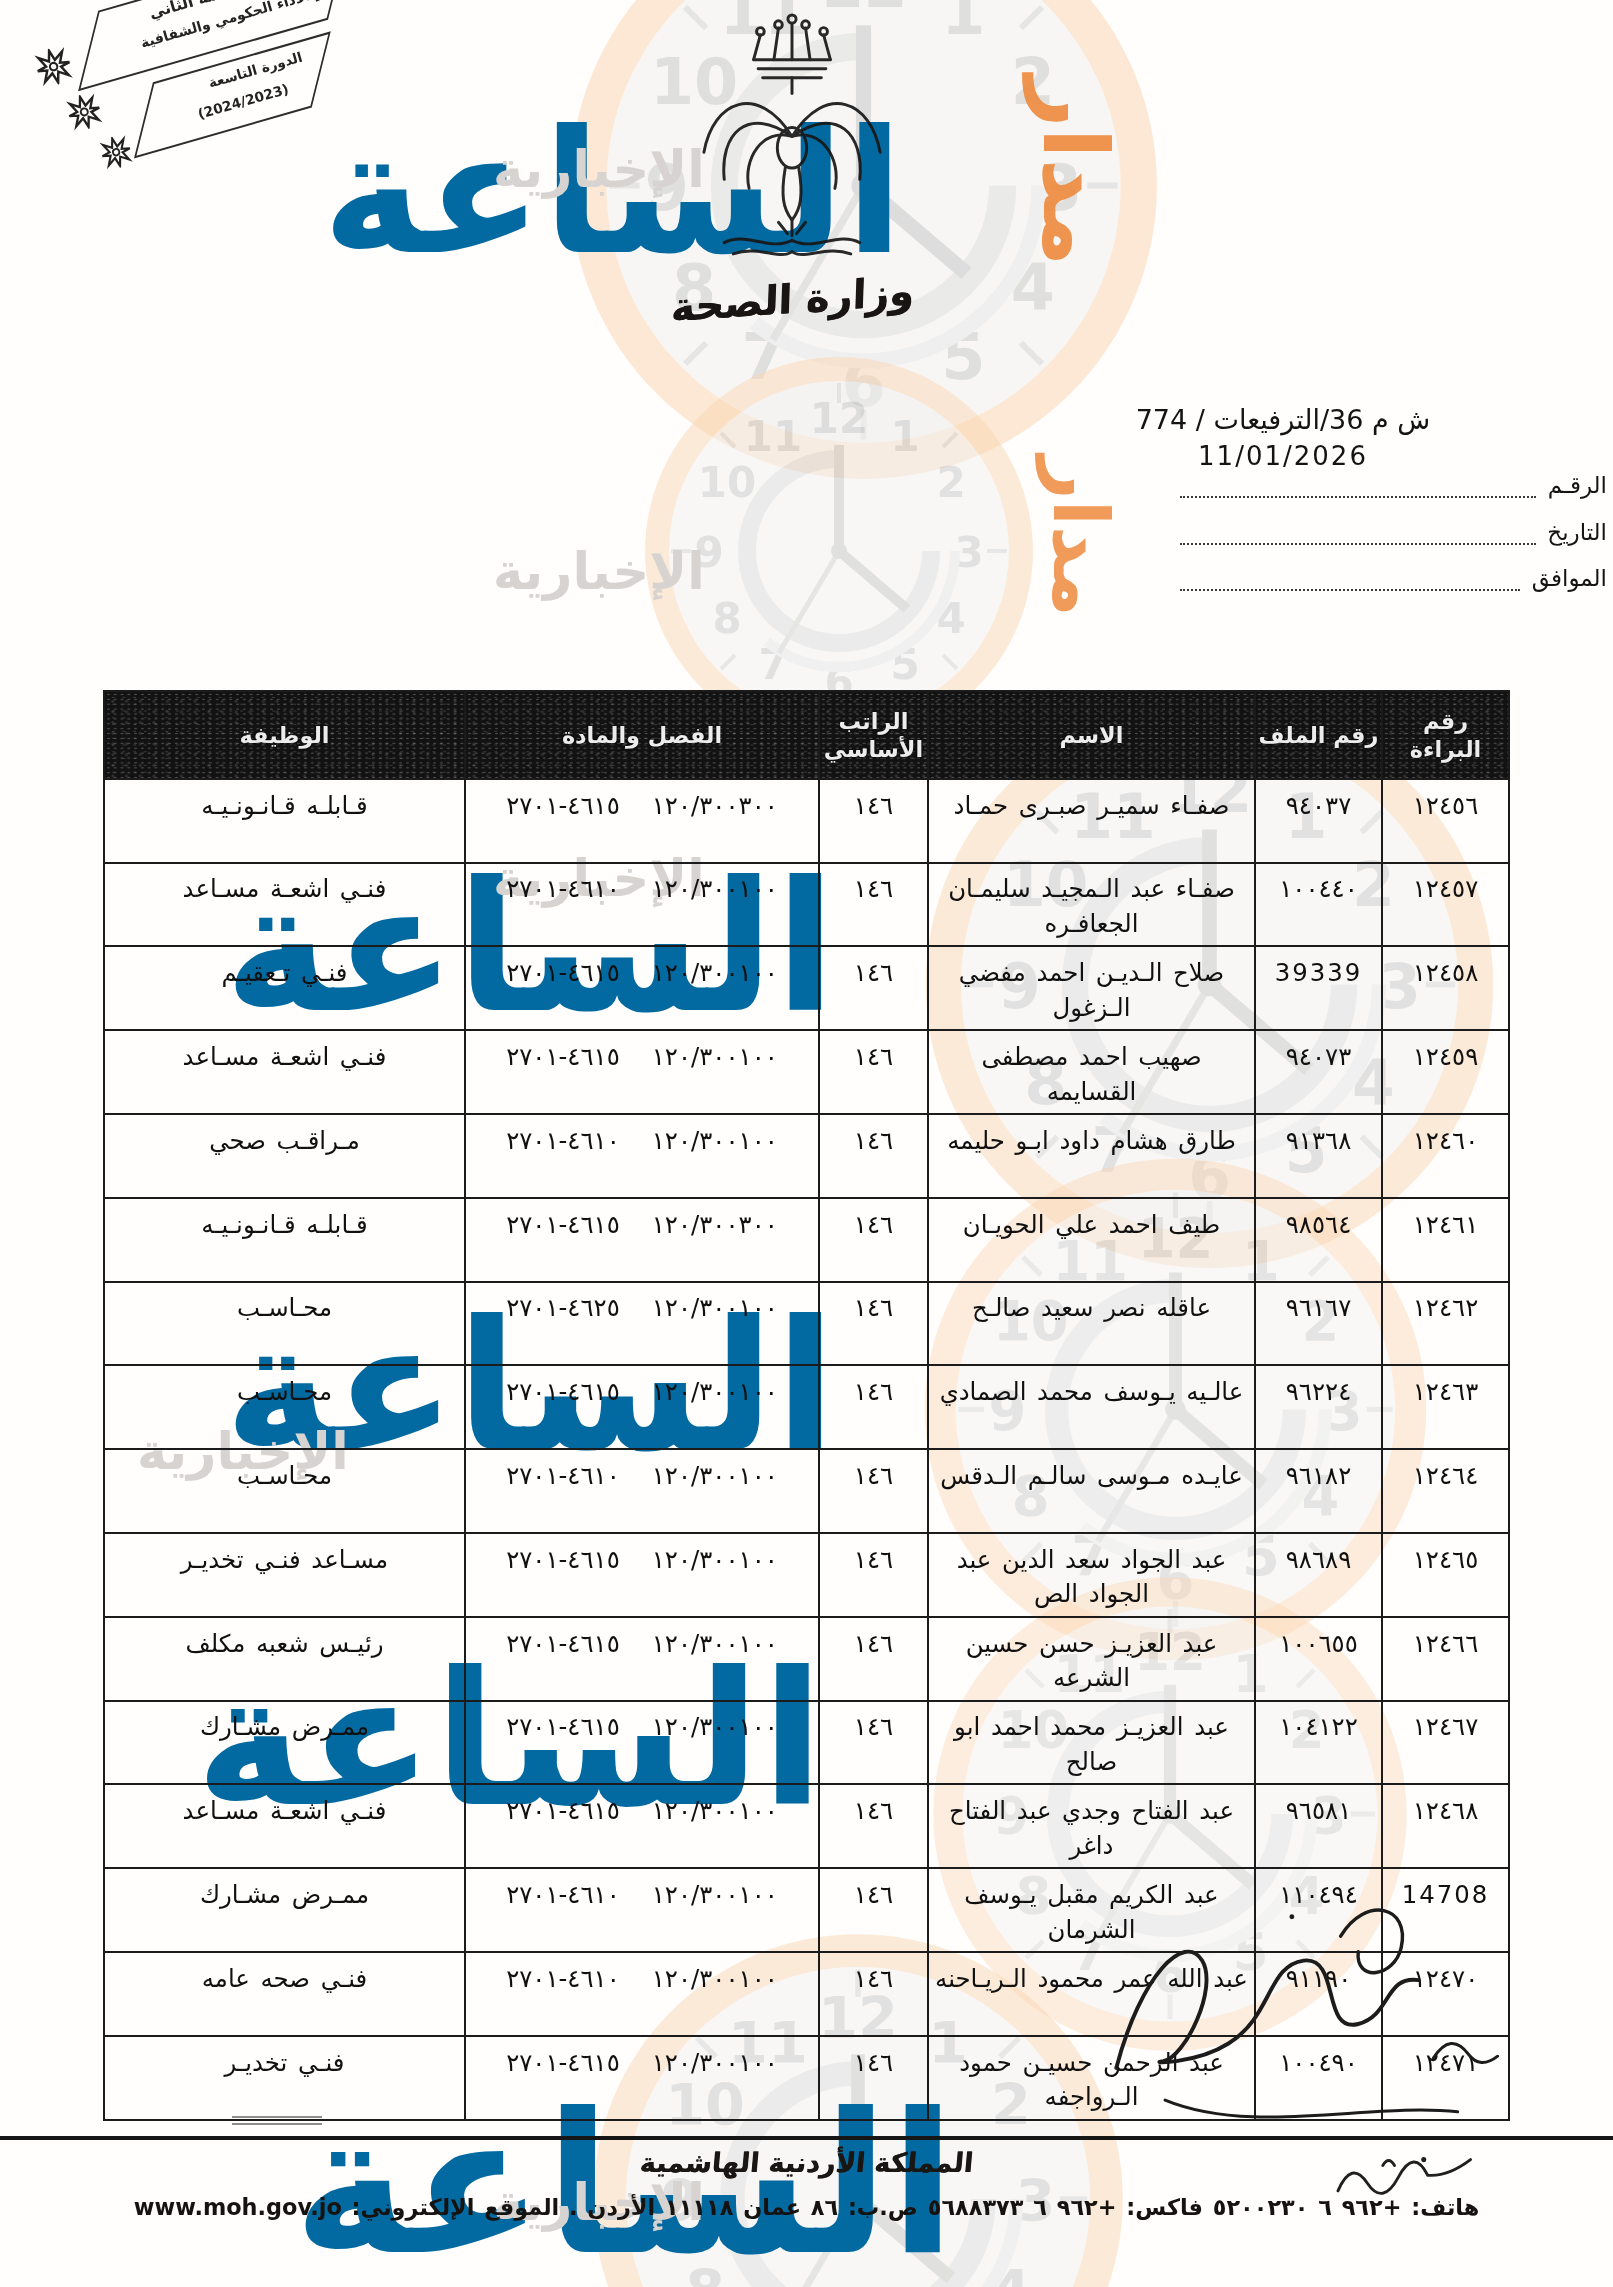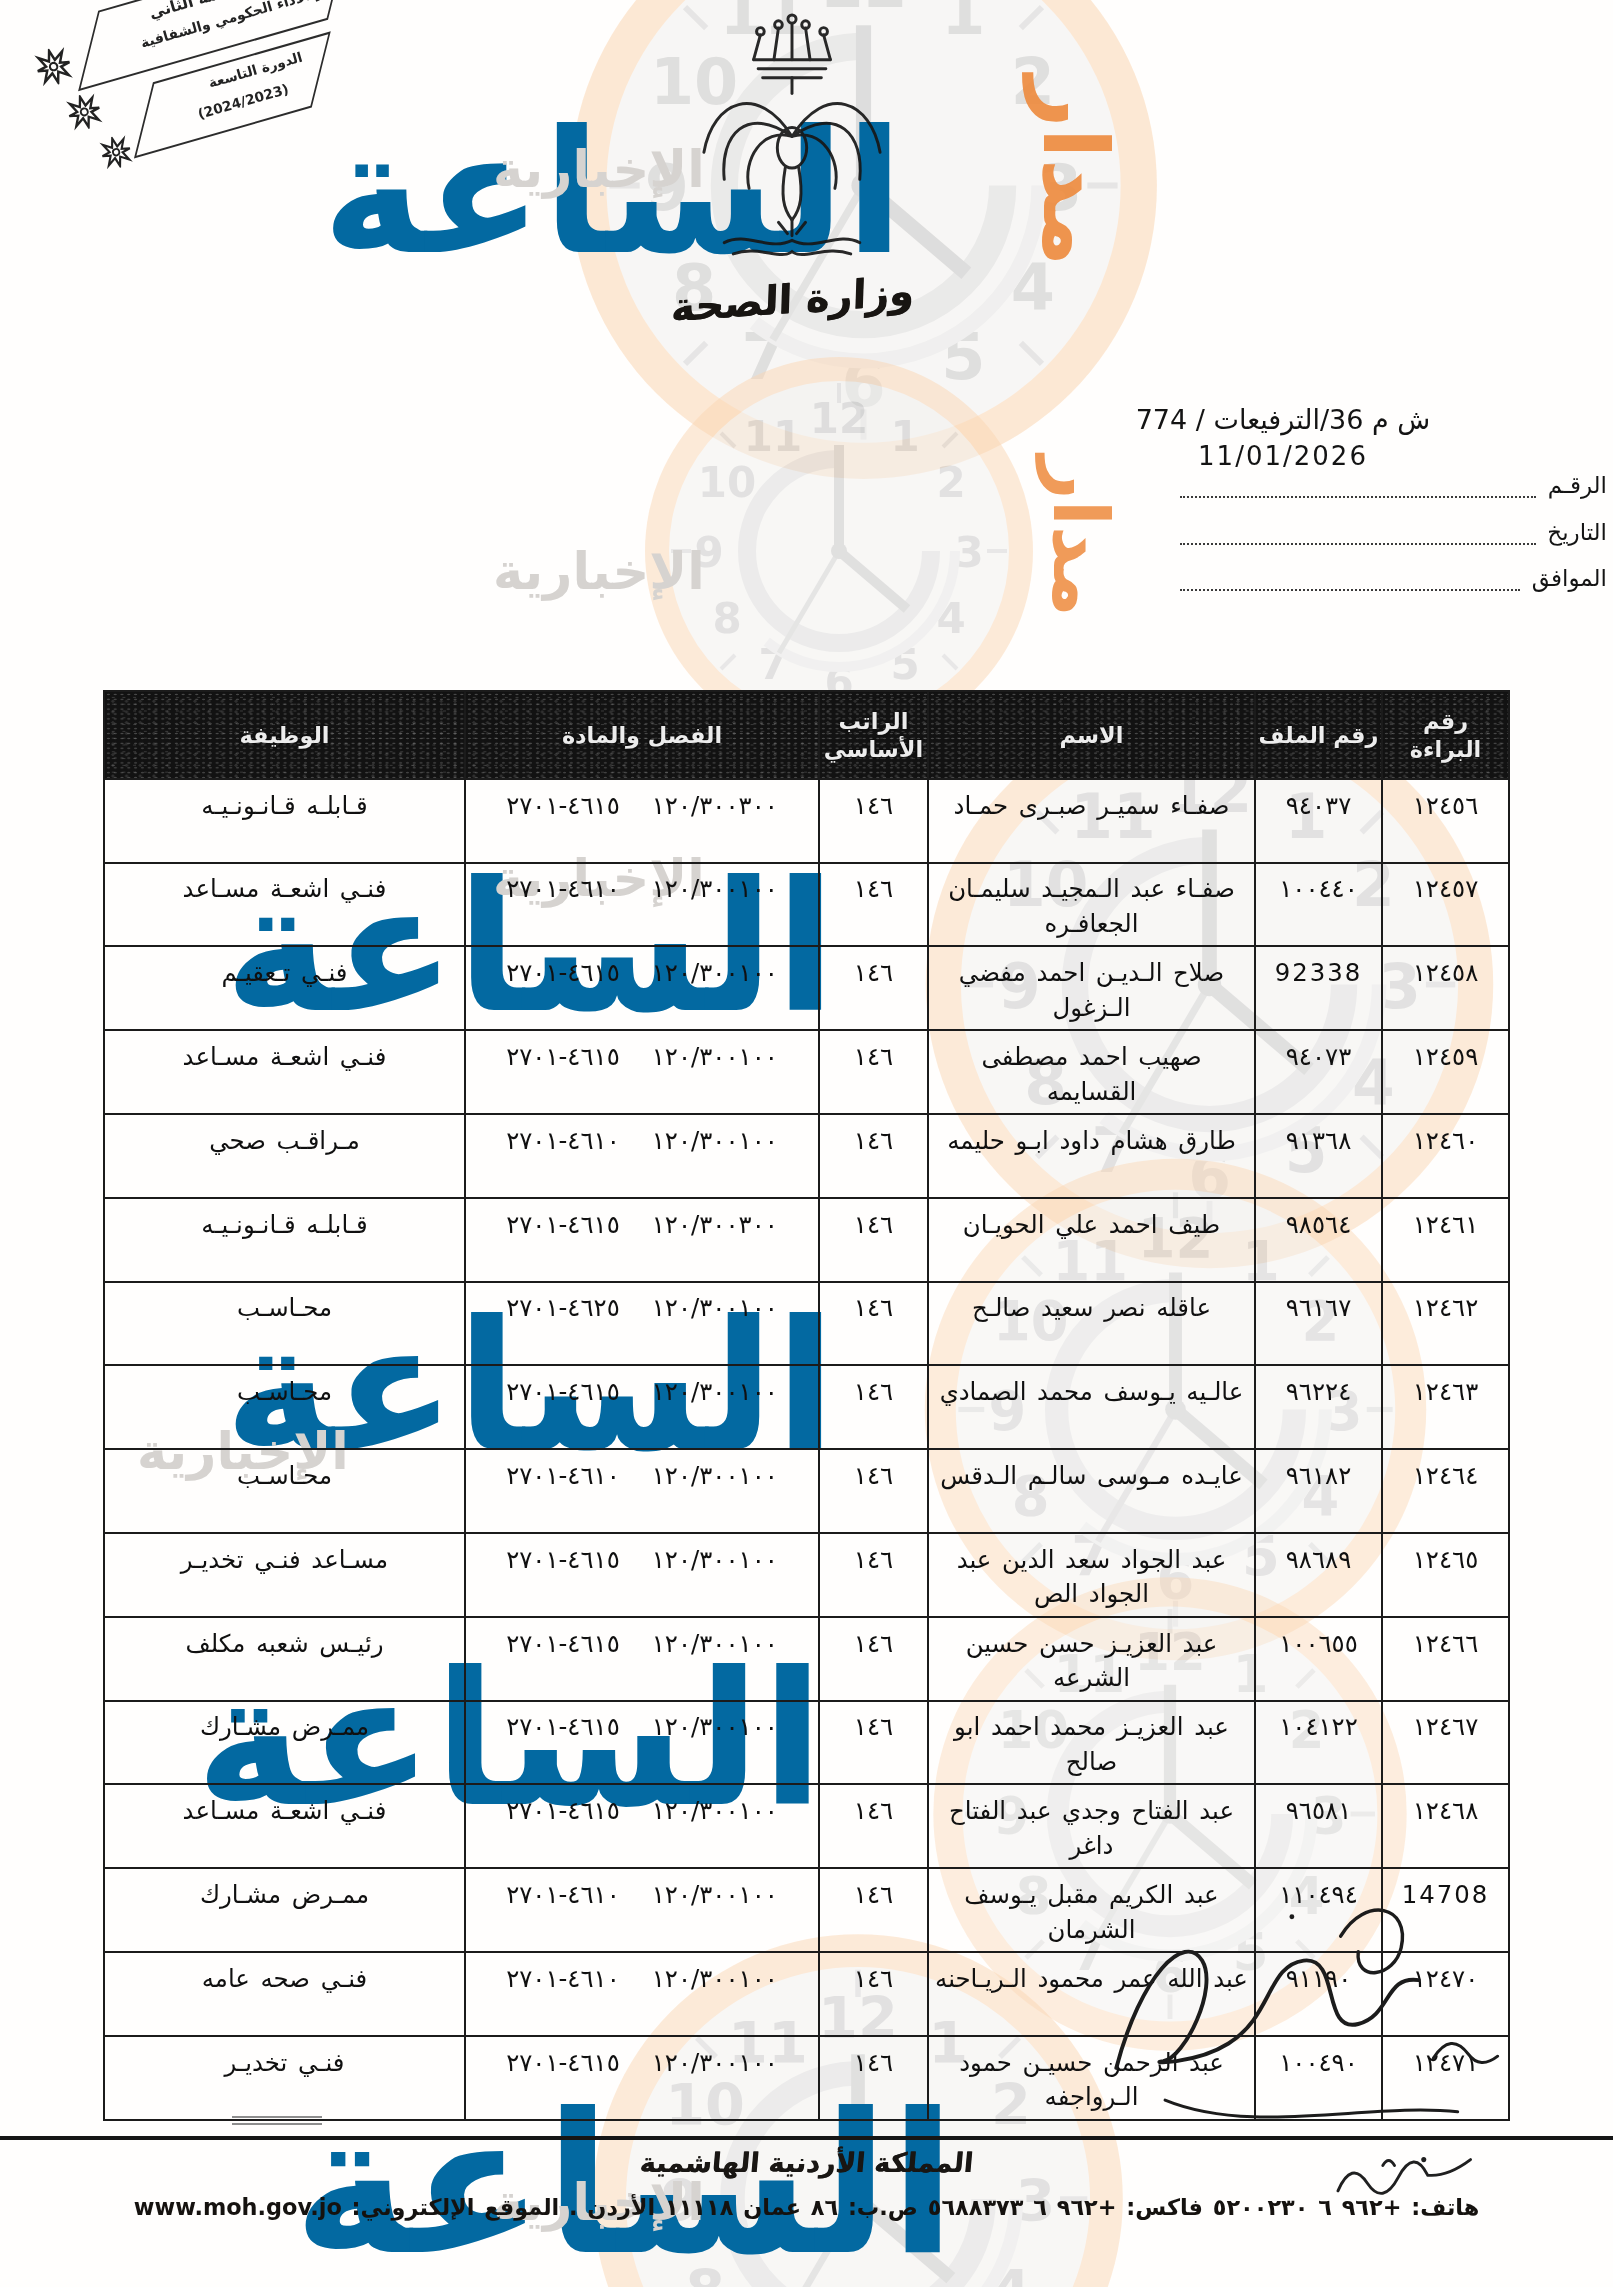--- a/index.html
+++ b/index.html
@@ -251,21 +251,21 @@
       <tr>
         <td class="c-serial">١٢٤٥٧</td>
         <td class="c-file">١٠٠٤٤٠</td>
         <td class="c-name">صفـاء عبد الـمجيـد سليمـان الجعافـره</td>
         <td class="c-salary">١٤٦</td>
         <td class="c-section">١٢٠/٣٠٠١٠٠   ٤٦١٠-٢٧٠١</td>
         <td class="c-job">فنـي اشعـة مسـاعد</td>
       </tr>
       <tr>
         <td class="c-serial">١٢٤٥٨</td>
-        <td class="c-file">92338</td>
+        <td class="c-file">39339</td>
         <td class="c-name">صلاح الـديـن احمد مفضي الـزغول</td>
         <td class="c-salary">١٤٦</td>
         <td class="c-section">١٢٠/٣٠٠١٠٠   ٤٦١٥-٢٧٠١</td>
         <td class="c-job">فنـي تـعقيـم</td>
       </tr>
       <tr>
         <td class="c-serial">١٢٤٥٩</td>
         <td class="c-file">٩٤٠٧٣</td>
         <td class="c-name">صهيب احمد مصطفى القسايمه</td>
         <td class="c-salary">١٤٦</td>

